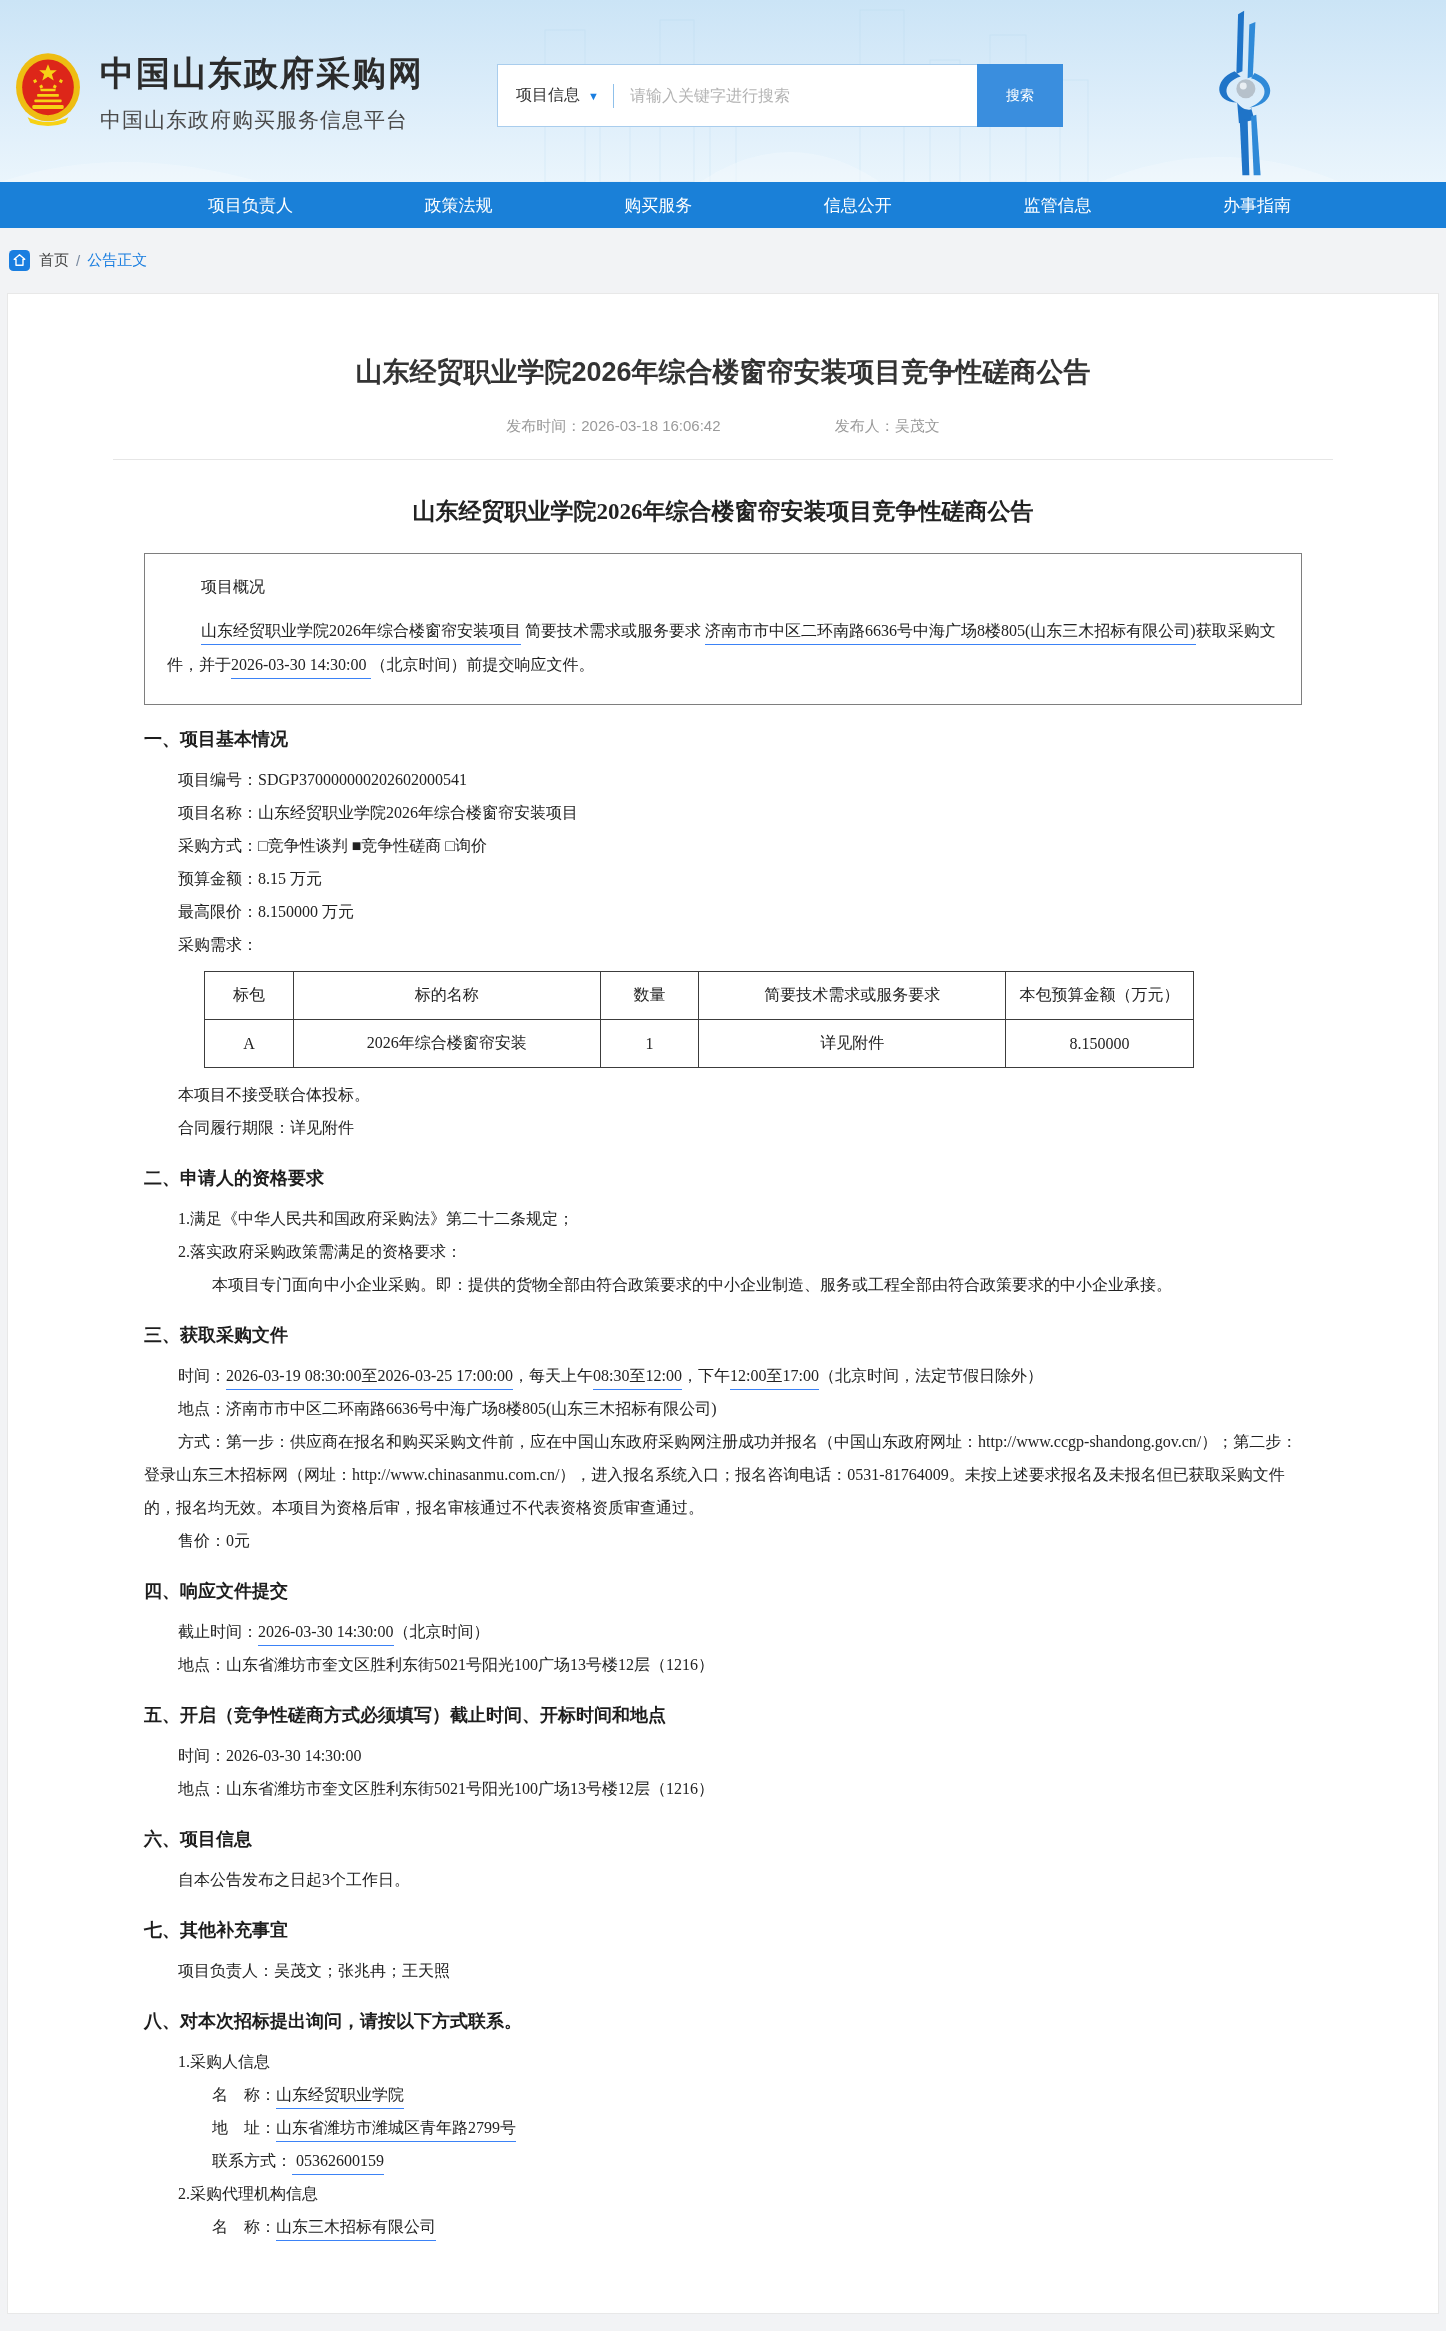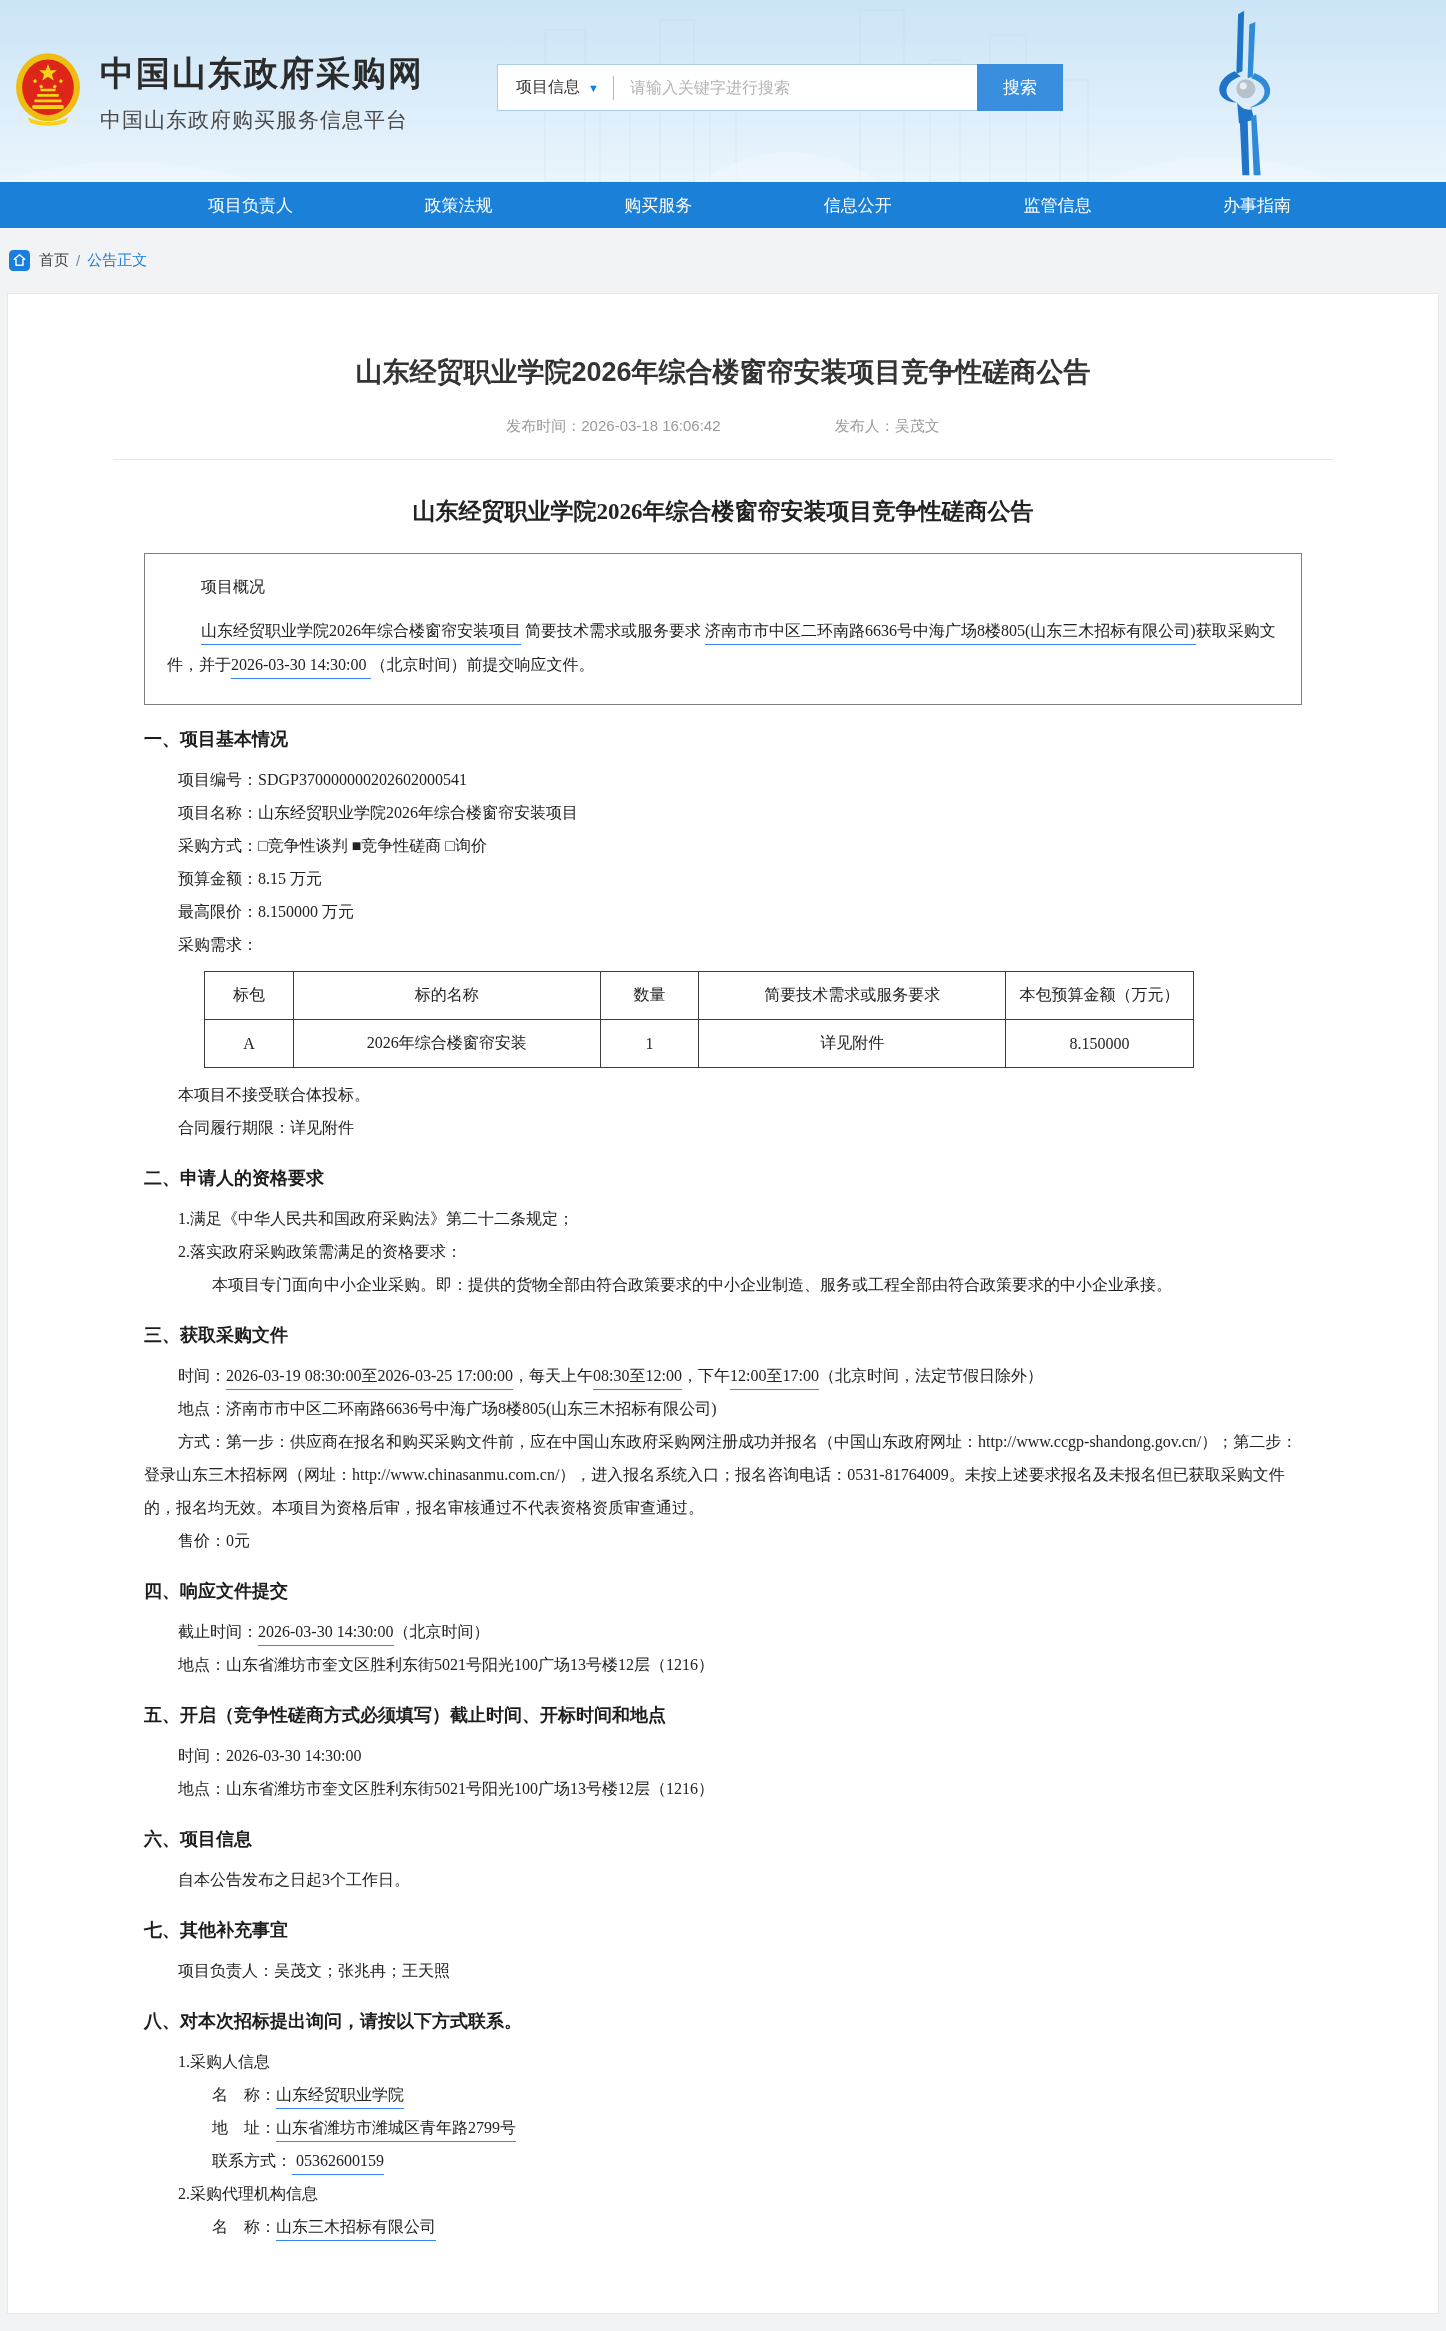--- a/index.html
+++ b/index.html
@@ -16,37 +16,37 @@
     position:relative; height:182px; overflow:hidden;
     background:linear-gradient(180deg,#cbe4f6 0%,#dcedfa 55%,#eaf5fc 100%);
   }
   .skyline { position:absolute; left:0; top:0; width:1446px; height:182px; opacity:.45; }
   .logo-row { position:absolute; left:14px; top:46px; display:flex; align-items:center; }
   .emblem { width:68px; height:82px; }
   .titles { margin-left:18px; }
   .site-title { font-size:34px; font-weight:700; color:#2b2b2b; letter-spacing:2px; line-height:1; margin-top:10px; }
   .site-subtitle { font-size:21px; color:#4a4a4a; margin-top:16px; letter-spacing:1px; }
 
-  .search-wrap { position:absolute; left:497px; top:64px; width:566px; height:47px; display:flex; }
+  .search-wrap { position:absolute; left:497px; top:64px; width:566px; height:63px; display:flex; }
   .search-box {
     flex:1; display:flex; align-items:center; background:#fff;
     border:1px solid #a9cded; border-right:none;
   }
   .search-cat { display:flex; align-items:center; padding:0 14px 0 18px; cursor:pointer; }
   .search-cat-label { font-size:16px; color:#333; }
   .caret { font-size:11px; color:#1a7ee0; margin-left:8px; }
   .search-div { width:1px; height:24px; background:#8fc0ea; }
   .search-input {
     flex:1; border:none; outline:none; background:transparent;
     font-size:16px; color:#333; padding:0 16px;
     font-family:"Liberation Sans","DejaVu Sans",sans-serif;
   }
   .search-input::placeholder { color:#b4b4b4; }
   .search-btn {
-    width:86px; border:none; background:#3a8ede; color:#fff; font-size:17px; cursor:pointer;
+    width:86px; border:none; background:#3a8ede; color:#fff; font-size:14px; cursor:pointer;
     font-family:"Liberation Sans","DejaVu Sans",sans-serif;
   }
   .sculpture { position:absolute; left:1206px; top:4px; }
 
   
   .main-nav {
     height:46px; background:#1a80d8; display:flex; align-items:center;
     justify-content:space-between; padding:0 155px 0 208px;
   }
   .nav-item { color:#fff; font-size:17px; cursor:pointer; white-space:nowrap; }

